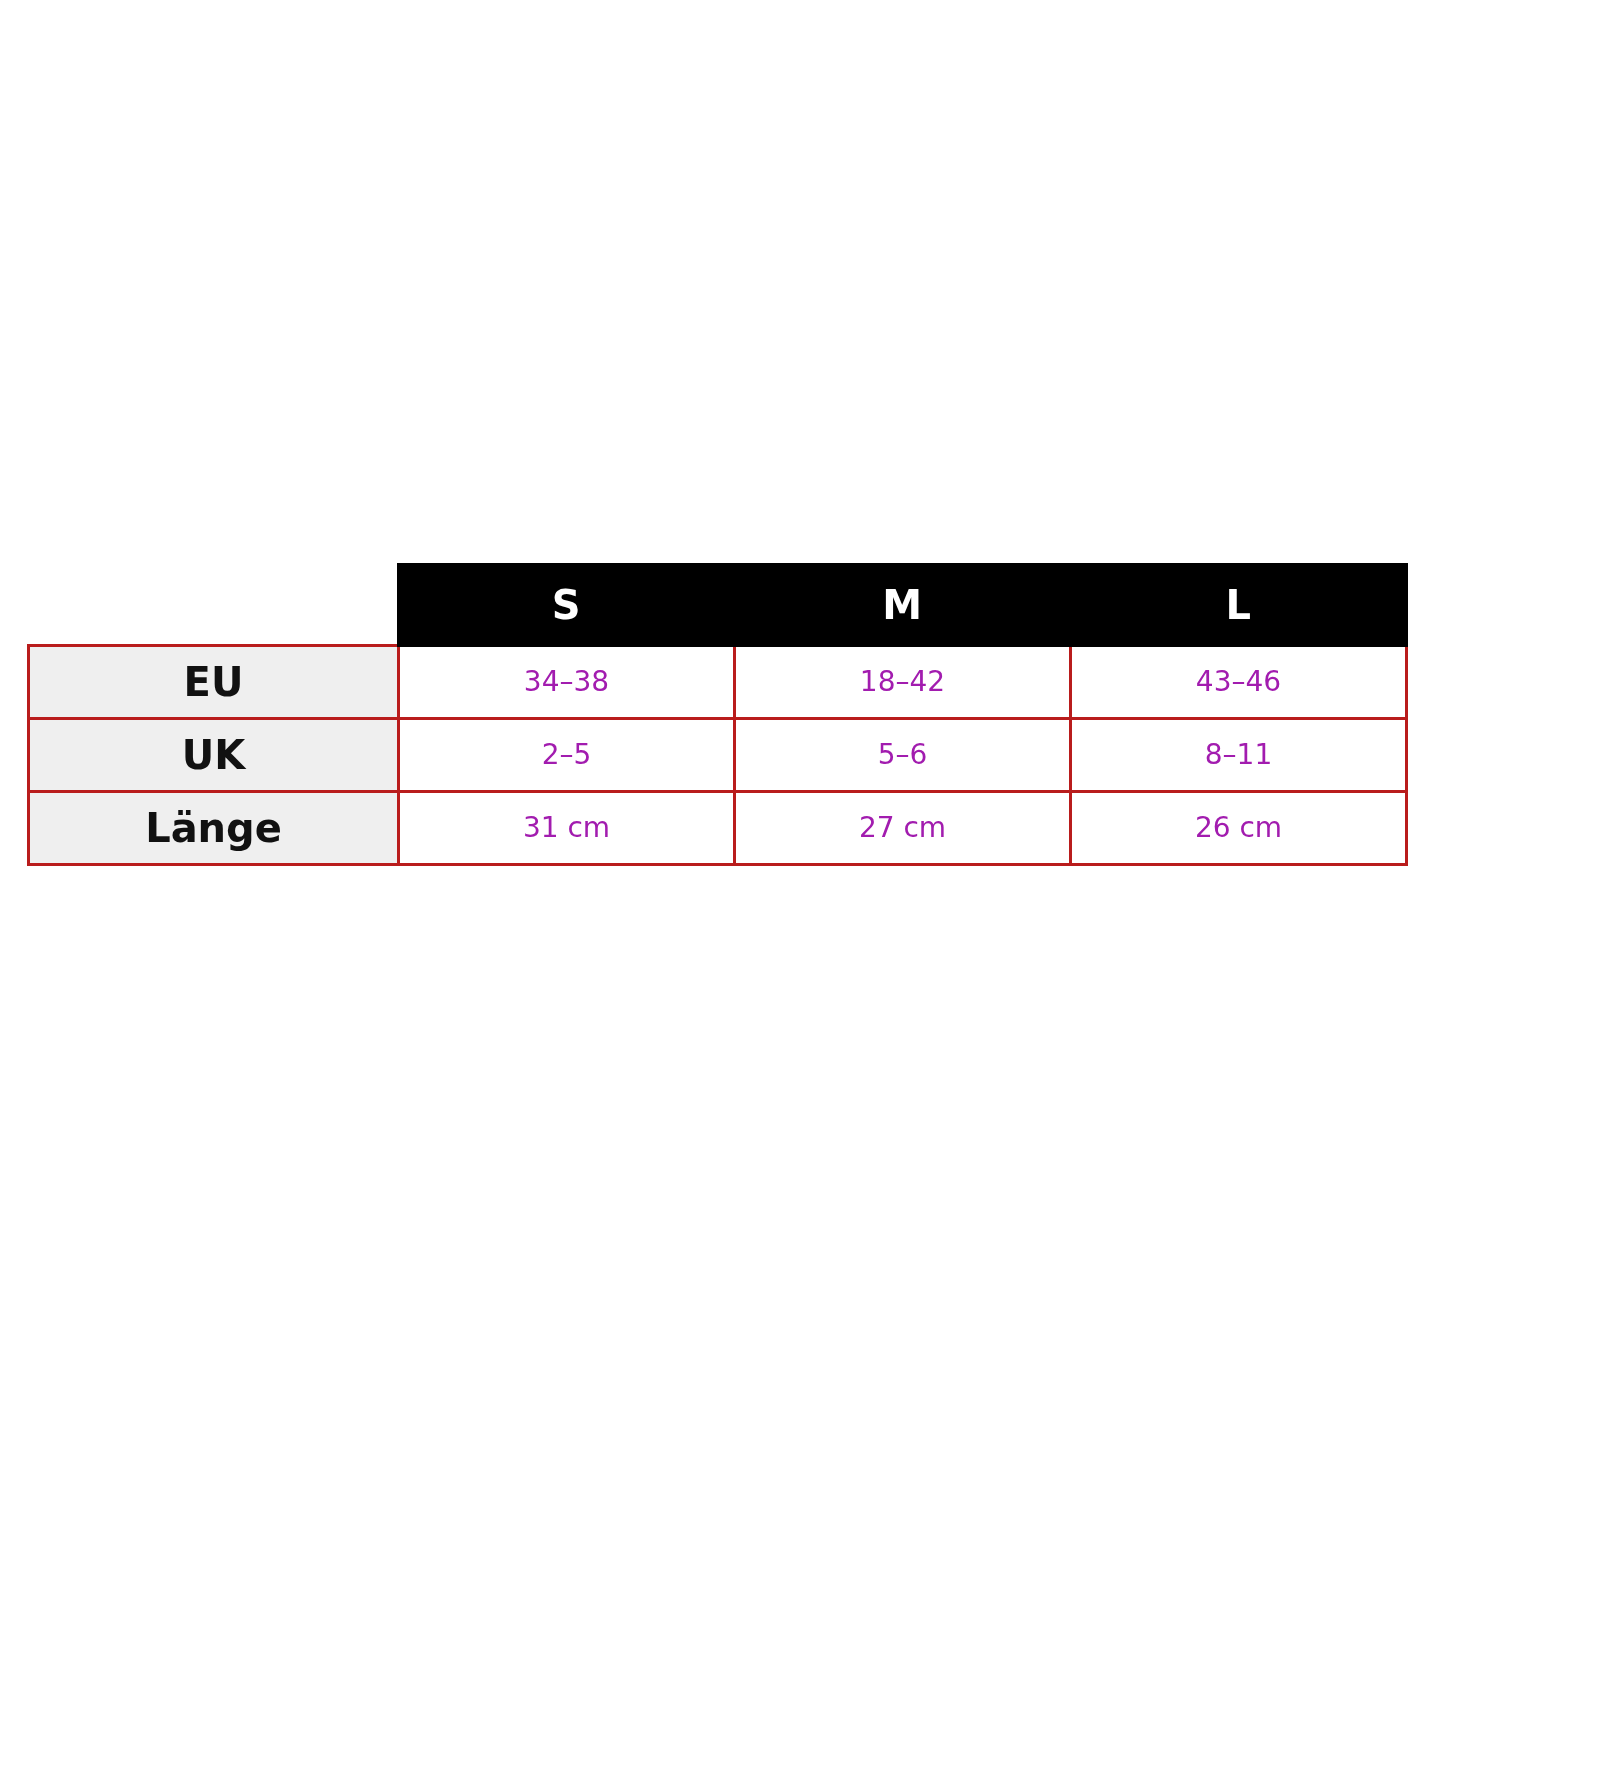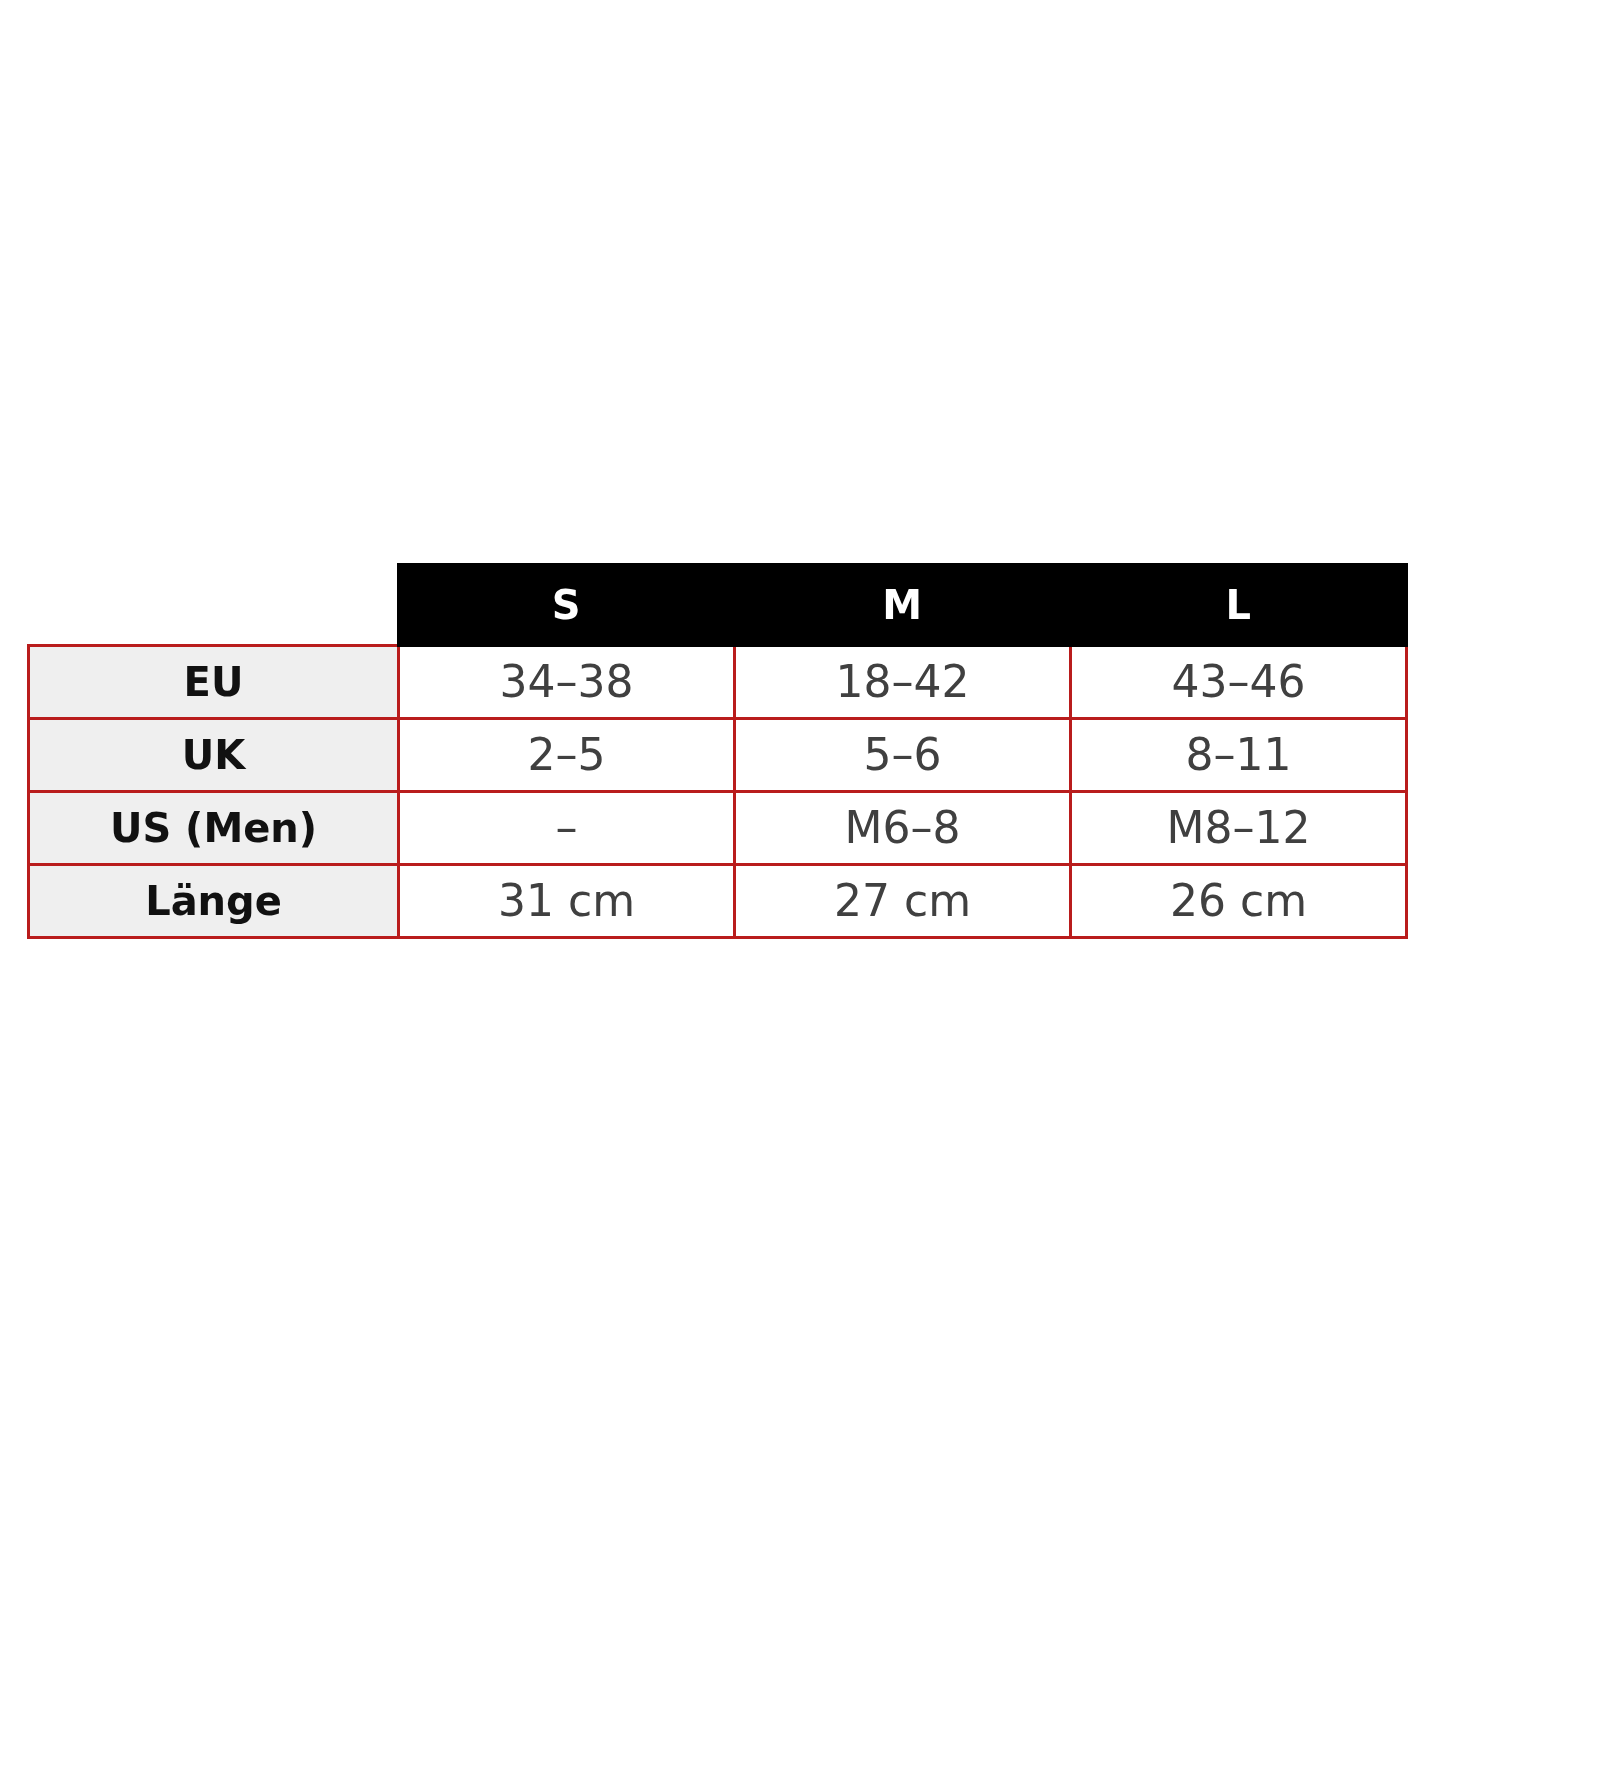--- a/index.html
+++ b/index.html
@@ -72,22 +72,22 @@
   tbody th.row-label {
     background: #efefef;
     font-weight: bold;
     font-size: 40px;
     color: #111111;
   }
 
   tbody td.value {
     background: #ffffff;
     font-weight: normal;
-    font-size: 44px;
-    color: #404040;
+    font-size: 28px;
+    color: #a21caf;
   }
 </style>
 </head>
 <body>
 
 <div class="sheet">
 
   <div class="size-table-wrap">
     <table class="size-table">
       <colgroup>
@@ -111,26 +111,20 @@
           <td class="value">18–42</td>
           <td class="value">43–46</td>
         </tr>
         <tr>
           <th class="row-label">UK</th>
           <td class="value">2–5</td>
           <td class="value">5–6</td>
           <td class="value">8–11</td>
         </tr>
         <tr>
-          <th class="row-label">US (Men)</th>
-          <td class="value">–</td>
-          <td class="value">M6–8</td>
-          <td class="value">M8–12</td>
-        </tr>
-        <tr>
           <th class="row-label">Länge</th>
           <td class="value">31 cm</td>
           <td class="value">27 cm</td>
           <td class="value">26 cm</td>
         </tr>
       </tbody>
     </table>
   </div>
 
 </div>

